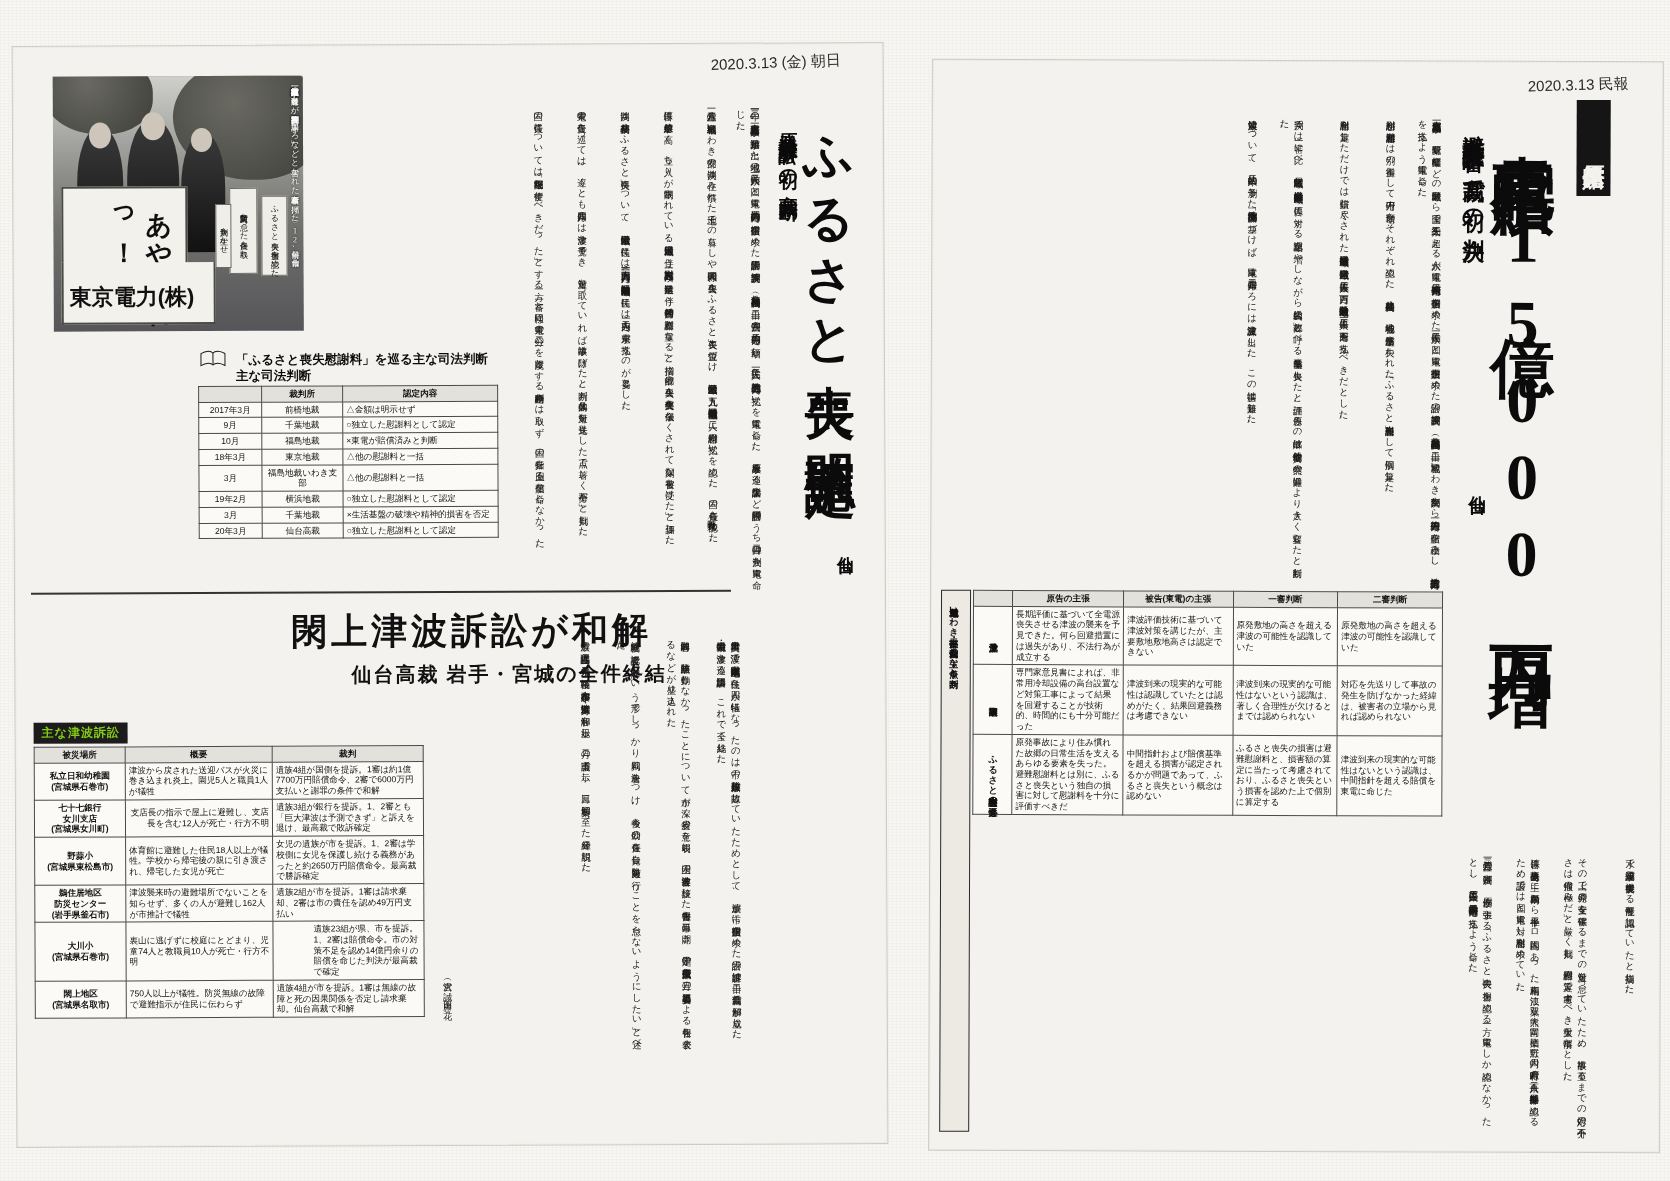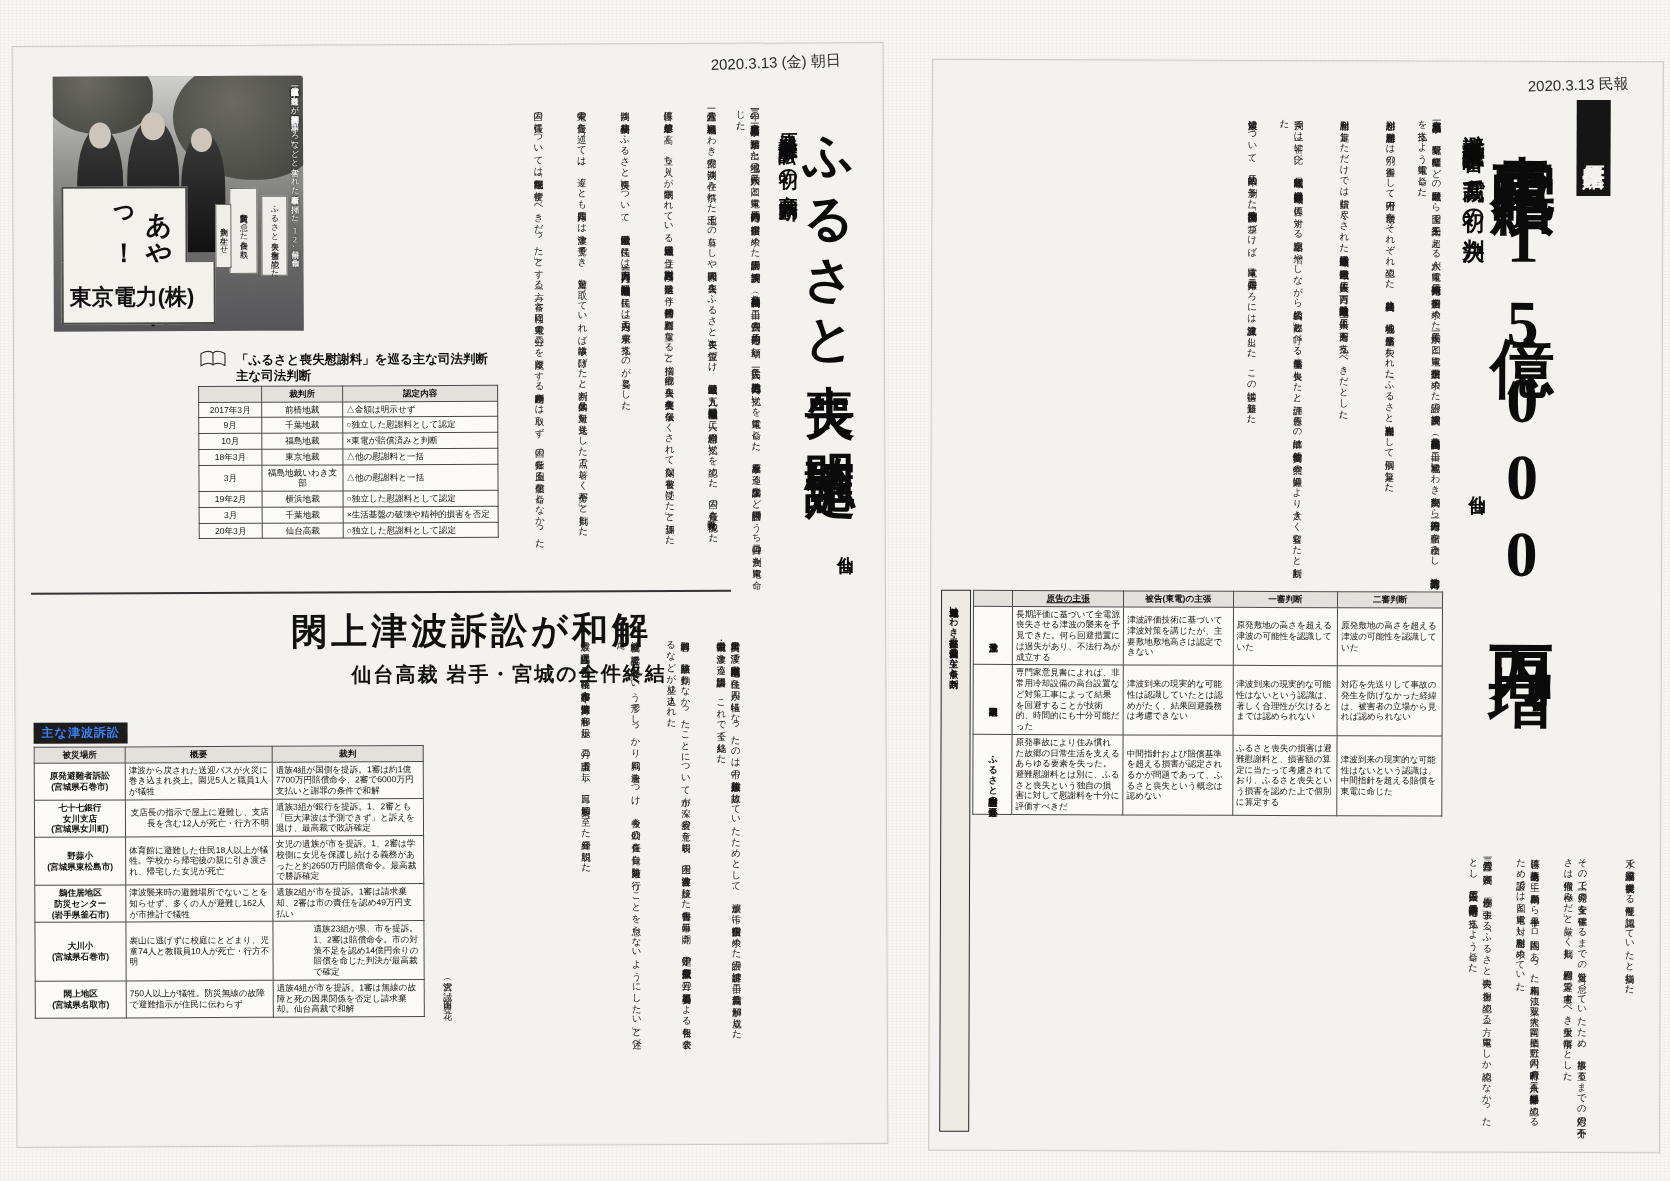--- a/index.html
+++ b/index.html
@@ -50,21 +50,21 @@
   .photo .caption{position:absolute;color:#fff;font-size:8px;line-height:1.3;
       writing-mode:vertical-rl;text-orientation:upright;text-shadow:0 0 2px #000;}
 
   
   table{border-collapse:collapse;}
   .tbl{position:absolute;background:#fbfaf7;}
   .tbl td,.tbl th{border:1px solid #4a4a4a;font-size:8.6px;padding:2px 3px;
       font-family:"Liberation Sans",sans-serif;color:#111;line-height:1.25;vertical-align:middle;}
   .tbl th{background:#e3e1db;font-weight:bold;text-align:center;}
   .tbl td.c{text-align:center;}
-  .hdrbar{position:absolute;background:#1c1c1c;color:#3b82f6;
+  .hdrbar{position:absolute;background:#1c1c1c;color:#84cc16;
       font-family:"Liberation Sans",sans-serif;font-weight:bold;font-size:12px;
       padding:2px 8px;letter-spacing:1px;}
   .secthead{position:absolute;font-weight:bold;color:#0c0c0c;
       font-family:"Liberation Serif",serif;}
   .vtitle-box{position:absolute;border:1.5px solid #2a2a2a;background:#edeae3;}
   .sidelabel{writing-mode:vertical-rl;text-orientation:upright;font-size:10px;
       font-family:"Liberation Sans",sans-serif;font-weight:bold;}
   .blkbadge{position:absolute;background:#151515;color:#f4f2ee;
       writing-mode:vertical-rl;text-orientation:upright;font-weight:bold;
       font-family:"Liberation Serif",serif;display:flex;align-items:center;justify-content:center;}
@@ -194,21 +194,21 @@
     <table class="tbl" id="tsunami-table" style="left:18px;top:700px;width:390px;">
       <thead>
           <tr>
             <th style="width: 84px;">被災場所</th>
             <th style="width: 140px;">概要</th>
             <th>裁判</th>
           </tr>
         </thead>
         <tbody>
           <tr>
-            <td class="c" style="white-space: pre-line; font-weight: bold;">原発避難者訴訟
+            <td class="c" style="white-space: pre-line; font-weight: bold;">私立日和幼稚園
 (宮城県石巻市)</td>
             <td style="white-space: pre-line;">津波から戻された送迎バスが火災に巻き込まれ炎上。園児5人と職員1人が犠牲</td>
             <td style="white-space: pre-line;">遺族4組が国側を提訴。1審は約1億7700万円賠償命令、2審で6000万円支払いと謝罪の条件で和解</td>
           </tr>
           <tr>
             <td class="c" style="white-space: pre-line; font-weight: bold;">七十七銀行
 女川支店
 (宮城県女川町)</td>
             <td style="white-space: pre-line; text-align: right;">支店長の指示で屋上に避難し、支店長を含む12人が死亡・行方不明</td>
             <td style="white-space: pre-line;">遺族3組が銀行を提訴。1、2審とも「巨大津波は予測できず」と訴えを退け、最高裁で敗訴確定</td>
@@ -268,21 +268,21 @@
     </div>
 
     <div class="vtitle-box" style="left:10px;top:530px;width:28px;height:540px;">
       <div class="sidelabel" style="position:absolute;left:5px;top:10px;height:520px;font-size:9px;">避難地裁いわき支部・二審 仙台高裁の主な争点と判断</div>
     </div>
 
     <table class="tbl" id="comparison-table" style="left:42px;top:530px;width:470px;">
       <thead>
           <tr>
             <th style="width: 34px;"></th>
-            <th style="width: 112px; text-decoration: underline;">原告の主張</th>
+            <th style="width: 112px;">原告の主張</th>
             <th style="width: 110px;">被告(東電)の主張</th>
             <th style="width: 105px;">一審判断</th>
             <th style="width: 105px;">二審判断</th>
           </tr>
         </thead>
         <tbody>
           <tr>
             <td style="text-align: center;">
               <div class="sidelabel" style="font-size: 9px; margin: 0px auto;">津波予見</div>
             </td>

